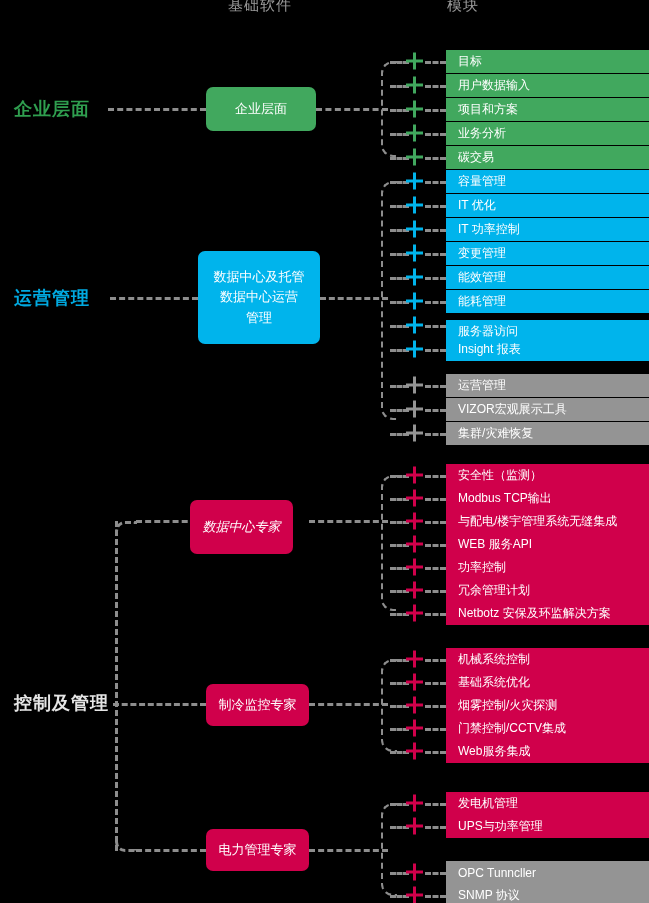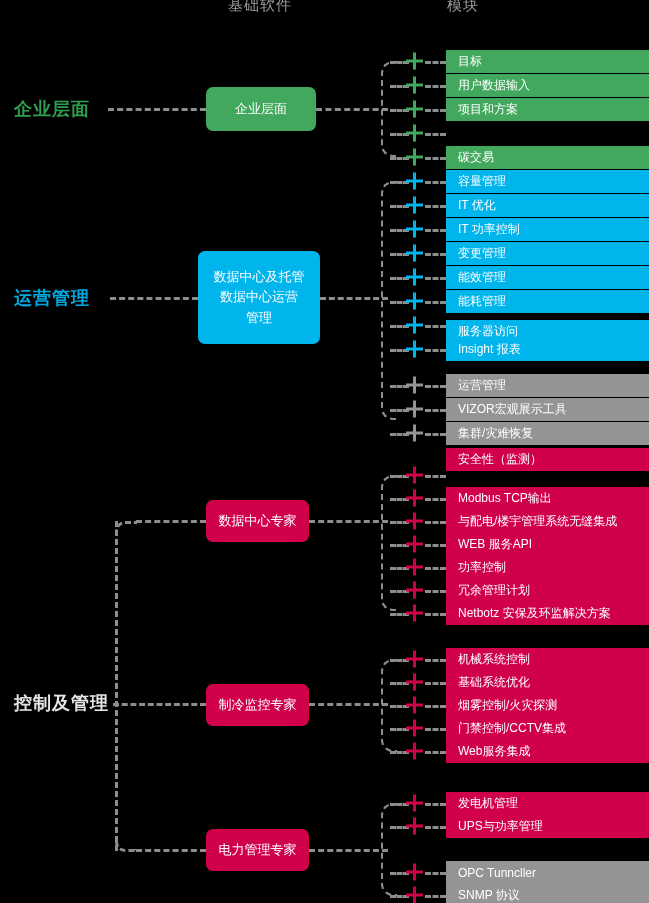--- a/index.html
+++ b/index.html
@@ -168,20 +168,21 @@
   <div class="bar bar-green" style="top:74px;">用户数据输入</div>
 
   <div class="stub" style="top:109px;"></div>
   <div class="plus p-green" style="top:109px;"></div>
   <div class="stub2" style="top:109px;"></div>
   <div class="bar bar-green" style="top:98px;">项目和方案</div>
 
   <div class="stub" style="top:133px;"></div>
   <div class="plus p-green" style="top:133px;"></div>
   <div class="stub2" style="top:133px;"></div>
+  <div class="bar bar-green" style="top:122px;">业务分析</div>
 
   <div class="stub" style="top:157px;"></div>
   <div class="plus p-green" style="top:157px;"></div>
   <div class="stub2" style="top:157px;"></div>
   <div class="bar bar-green" style="top:146px;">碳交易</div>
 
   <div class="tier-label tier-blue" style="top:298px;">运营管理</div>
 
   <div class="hline" style="left:110px; top:297px; width:88px;"></div>
 
@@ -253,28 +254,28 @@
   <div class="tier-label tier-pink" style="top:703px;">控制及管理</div>
 
   <div id="pink-spine"></div>
   <div class="spine-elbow" style="left:115px; top:521px;"></div>
   <div class="spine-elbow" style="left:115px; top:838px; border-radius:0 0 0 10px; border-top:none; border-bottom:3px dashed #8d8d8d;"></div>
 
   <div class="hline" style="left:136px; top:520px; width:70px;"></div>
   <div class="hline" style="left:113px; top:703px; width:93px;"></div>
   <div class="hline" style="left:136px; top:849px; width:70px;"></div>
 
-  <div class="node-box node-pink" style="left:206px; top:500px; width:103px; height:42px;">数据中心专家</div>
+  <div class="node-box node-pink" style="left:190px; top:500px; width:103px; height:54px;font-style:italic;">数据中心专家</div>
   <div class="hline" style="left:309px; top:520px; width:79px;"></div>
   <div class="bracket" style="left:381px; top:475px; height:136px;"></div>
 
   <div class="stub" style="top:475px;"></div>
   <div class="plus p-pink" style="top:475px;"></div>
   <div class="stub2" style="top:475px;"></div>
-  <div class="bar bar-pink" style="top:448px;">安全性（监测）</div>
+  <div class="bar bar-pink" style="top:464px;">安全性（监测）</div>
 
   <div class="stub" style="top:498px;"></div>
   <div class="plus p-pink" style="top:498px;"></div>
   <div class="stub2" style="top:498px;"></div>
   <div class="bar bar-pink" style="top:487px;">Modbus TCP输出</div>
 
   <div class="stub" style="top:521px;"></div>
   <div class="plus p-pink" style="top:521px;"></div>
   <div class="stub2" style="top:521px;"></div>
   <div class="bar bar-pink" style="top:510px;">与配电/楼宇管理系统无缝集成</div>

